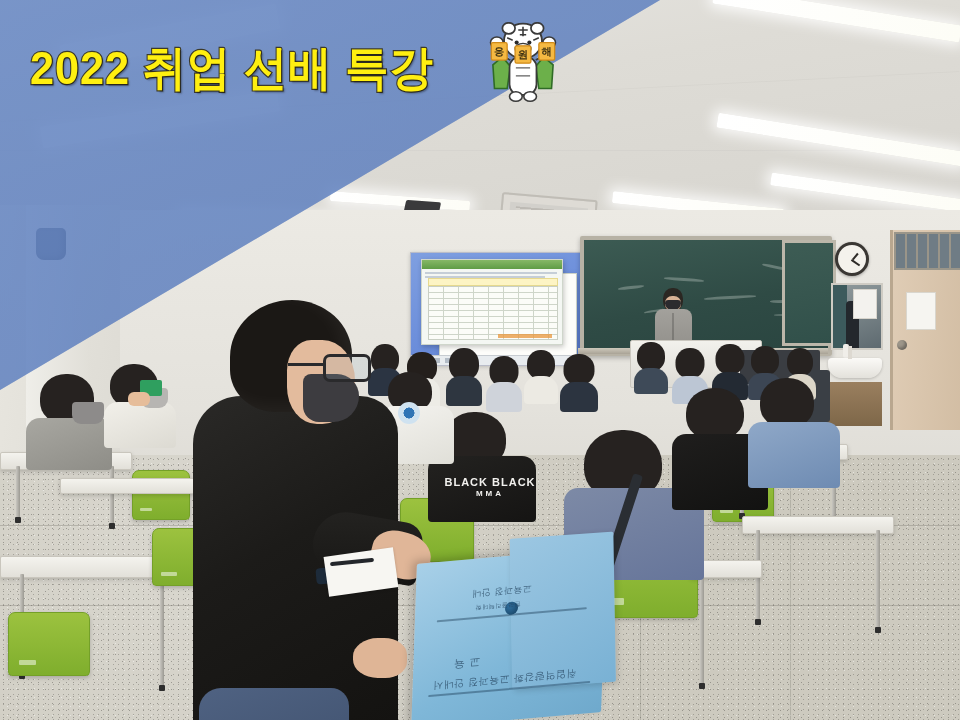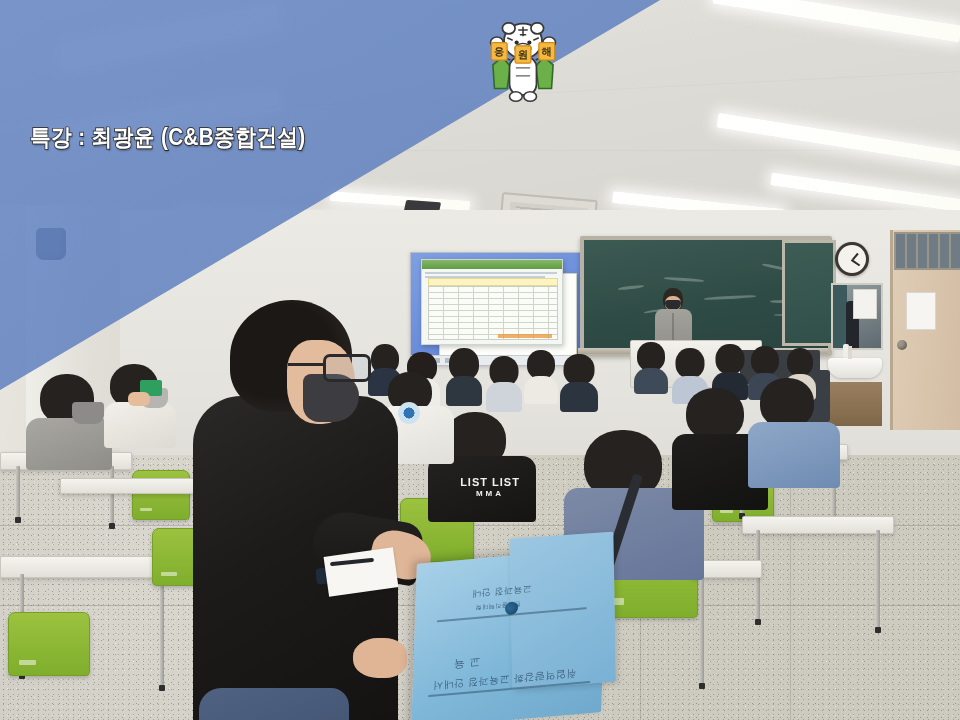--- a/index.html
+++ b/index.html
@@ -511,21 +511,21 @@
     <div class="leg" style="left:756px;top:530px;height:90px;"></div>
       <div class="leg" style="left:876px;top:530px;height:98px;"></div>
     <div class="desk" style="left:690px;top:560px;width:70px;height:16px;"></div>
     <div class="leg" style="left:700px;top:574px;height:110px;"></div>
 
     <div class="stu" style="left:428px;top:412px;width:108px;height:110px;">
       <div class="head" style="width:62px;height:56px;left:16px;transform:none;"></div>
       <div class="body" style="height:66px;background:linear-gradient(160deg,#232220,#151413);"></div>
     </div>
     <div style="position:absolute;left:444px;top:476px;width:92px;height:30px;color:#f2f1ee;font-size:11px;font-weight:bold;letter-spacing:1px;line-height:1.15;text-align:center;font-family:'Liberation Sans',sans-serif;">
-      <div>LIST LIST</div>
+      <div>BLACK BLACK</div>
       <div style="font-size:8px;letter-spacing:3px;">MMA</div>
     </div>
 
     <div class="stu" style="left:564px;top:430px;width:140px;height:150px;">
       <div class="head" style="width:78px;height:70px;left:20px;transform:none;"></div>
       <div class="body" style="height:92px;background:linear-gradient(160deg,#7d8aa6,#66759a);"></div>
     </div>
     <div style="position:absolute;left:616px;top:472px;width:10px;height:112px;background:#2a2e33;transform:rotate(18deg);border-radius:3px;"></div>
 
     <div class="stu" style="left:672px;top:388px;width:96px;height:122px;">
@@ -571,22 +571,22 @@
       <div class="txt" style="left:60px;top:44px;font-size:6px;">한국폴리텍대학</div>
       <div class="txt" style="left:40px;top:96px;font-size:11px;">교 육</div>
       <div class="txt" style="left:20px;top:116px;font-size:10px;">취업역량강화 교육과정 안내서</div>
     </div>
 
   </div>
 
   <div class="overlay-blue"></div>
   <div class="overlay-blue2"></div>
 
-  <div class="sub1">
-    <div class="sub">특강 : 최광윤 (C&amp;B종합건설)</div>
+  <div class="titlewrap">
+    <div class="title">2022 취업 선배 특강</div>
   </div>
 
   <div class="tiger">
     <svg viewBox="0 0 100 106" width="80" height="84" xmlns="http://www.w3.org/2000/svg">
 
       <path d="M24 44 L12 54 L14 84 L30 84 L34 56 Z" fill="#6cb04a" stroke="#2f6b26" stroke-width="2"></path>
       <path d="M76 44 L88 54 L86 84 L70 84 L66 56 Z" fill="#6cb04a" stroke="#2f6b26" stroke-width="2"></path>
 
       <rect x="33" y="44" width="34" height="48" rx="13" fill="#ffffff" stroke="#3a3a3a" stroke-width="2.2"></rect>
       <path d="M41 58 h18 M41 68 h18" stroke="#3a3a3a" stroke-width="1.6" fill="none" opacity=".8"></path>

